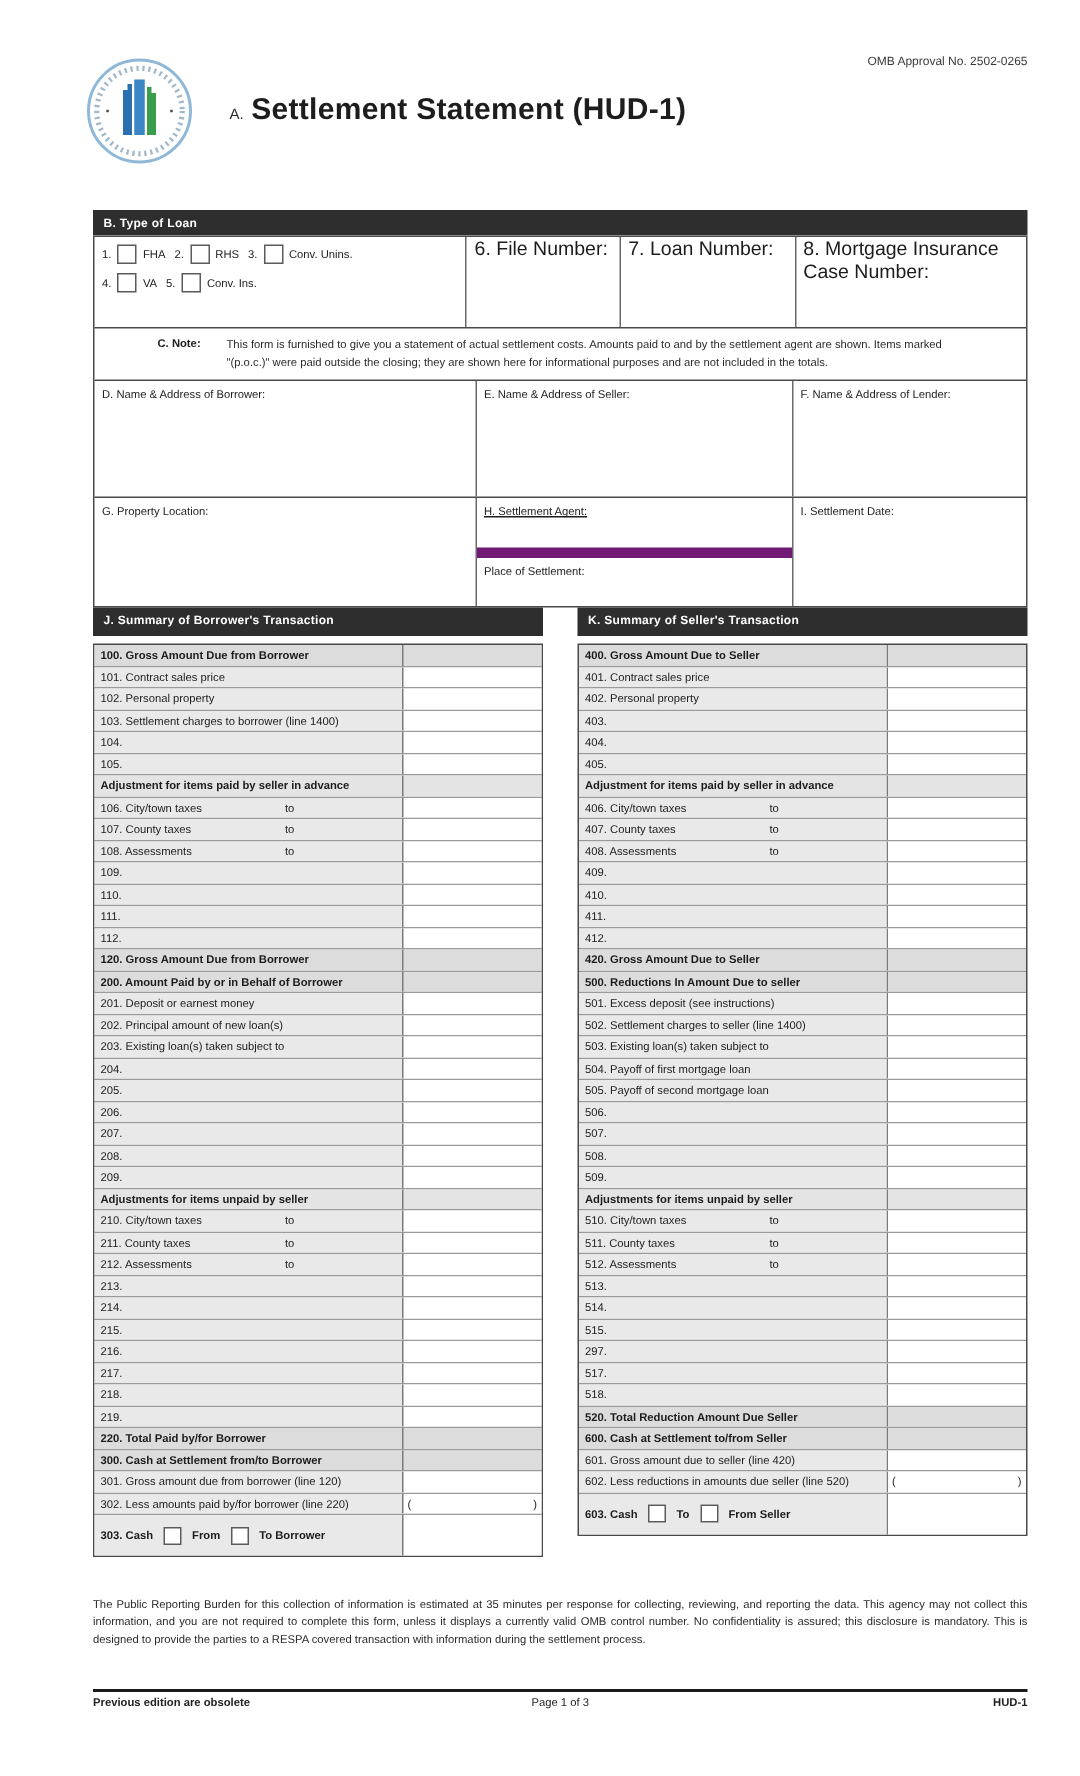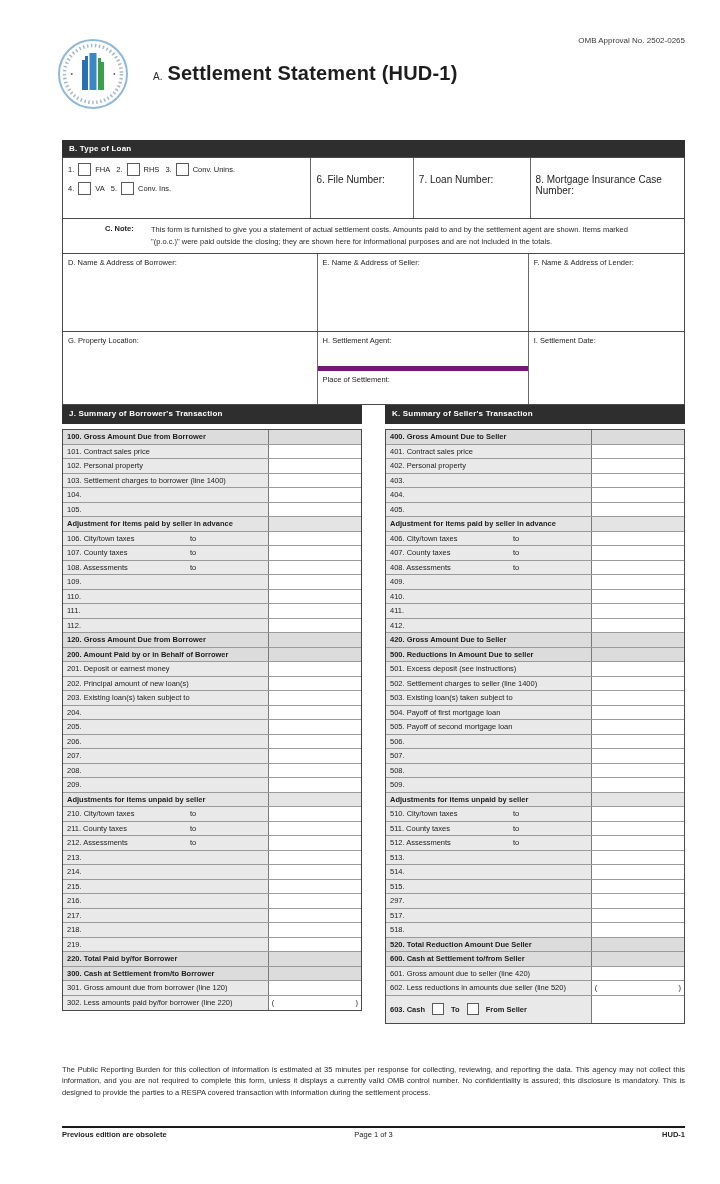--- a/index.html
+++ b/index.html
@@ -20,38 +20,38 @@
   .bar { background:#2e2e2e; color:#fff; font-size:8px; font-weight:bold; padding:4px 7px; letter-spacing:.2px; }
   .bar-b { position:absolute; top:140px; left:62px; width:623px; height:17px; }
 
   
   .formblock { position:absolute; top:157px; left:62px; width:623px; border:1px solid #4a4a4a; background:#fff; }
   .loan-grid { display:flex; border-bottom:1px solid #4a4a4a; height:61px; }
   .loan-types { width:40%; border-right:1px solid #6a6a6a; padding:5px 4px 3px 5px; display:flex; flex-direction:column; gap:6px; }
   .loan-row { display:flex; align-items:center; gap:6px; }
   .loan-item { display:flex; align-items:center; gap:4px; font-size:7.5px; }
   .cb { width:13px; height:13px; background:#fff; border:1.5px solid #5a5a5a; flex:0 0 auto; }
-  .loan-col { padding:16px 5px; font-size:10px; }
+  .loan-col { padding:0 5px; font-size:13px; }
   .col-file { width:16.5%; border-right:1px solid #6a6a6a; }
   .col-loan { width:18.8%; border-right:1px solid #6a6a6a; }
   .col-mort { width:24.7%; }
 
   .note-row { display:flex; border-bottom:1px solid #4a4a4a; padding:5px 6px 6px 6px; min-height:33px; }
   .note-label { font-size:7.5px; font-weight:bold; width:46px; flex:0 0 auto;margin-left:36px; }
   .note-text { font-size:7.5px; line-height:1.55; color:#2a2a2a; }
 
   .parties-top { display:flex; border-bottom:1px solid #4a4a4a; height:78px; }
   .parties-bottom { display:flex; height:72px; }
   .pcell { font-size:7.5px; padding:4px 5px; }
   .pc1 { width:41%; border-right:1px solid #6a6a6a; }
   .pc2 { width:34%; border-right:1px solid #6a6a6a; }
   .pc3 { width:25%; }
   .pc2-split { width:34%; border-right:1px solid #6a6a6a; display:flex; flex-direction:column; }
   .pc2-split .pcell { flex:1; }
-  .pc2-split .pcell:first-child { border-bottom:5px solid #701a75; }
+  .pc2-split .pcell:first-child { border-bottom:7px solid #701a75;text-decoration:underline; }
 
   
   .bar-j { position:absolute; top:405px; left:62px; width:300px; height:19px; }
   .bar-k { position:absolute; top:405px; left:385px; width:300px; height:19px; }
 
   
   .stable { position:absolute; top:429px; width:300px; border:1px solid #4a4a4a; background:#fff; }
   .stable-j { left:62px; } .stable-k { left:385px; }
   .t-row { display:flex; height:14.5px; border-bottom:1px solid #9a9a9a; font-size:7.5px; }
   .t-row:last-child { border-bottom:none; }
@@ -341,20 +341,30 @@
         <div class="t-label"><span>301. Gross amount due from borrower (line 120)</span></div>
         <div class="t-amount"></div>
       </div>
       <div class="t-row paren">
         <div class="t-label"><span>302. Less amounts paid by/for borrower (line 220)</span></div>
         <div class="t-amount paren">
           <span>(</span>
           <span>)</span>
         </div>
       </div>
+      <div class="t-row cash">
+        <div class="t-label">
+          <span>303. Cash</span>
+          <div class="cb-sm"></div>
+          <span>From</span>
+          <div class="cb-sm"></div>
+          <span>To Borrower</span>
+        </div>
+        <div class="t-amount"></div>
+      </div>
     </div>
   <div class="stable stable-k" id="table-k">
       <div class="t-row section">
         <div class="t-label"><span>400. Gross Amount Due to Seller</span></div>
         <div class="t-amount"></div>
       </div>
       <div class="t-row item">
         <div class="t-label"><span>401. Contract sales price</span></div>
         <div class="t-amount"></div>
       </div>

